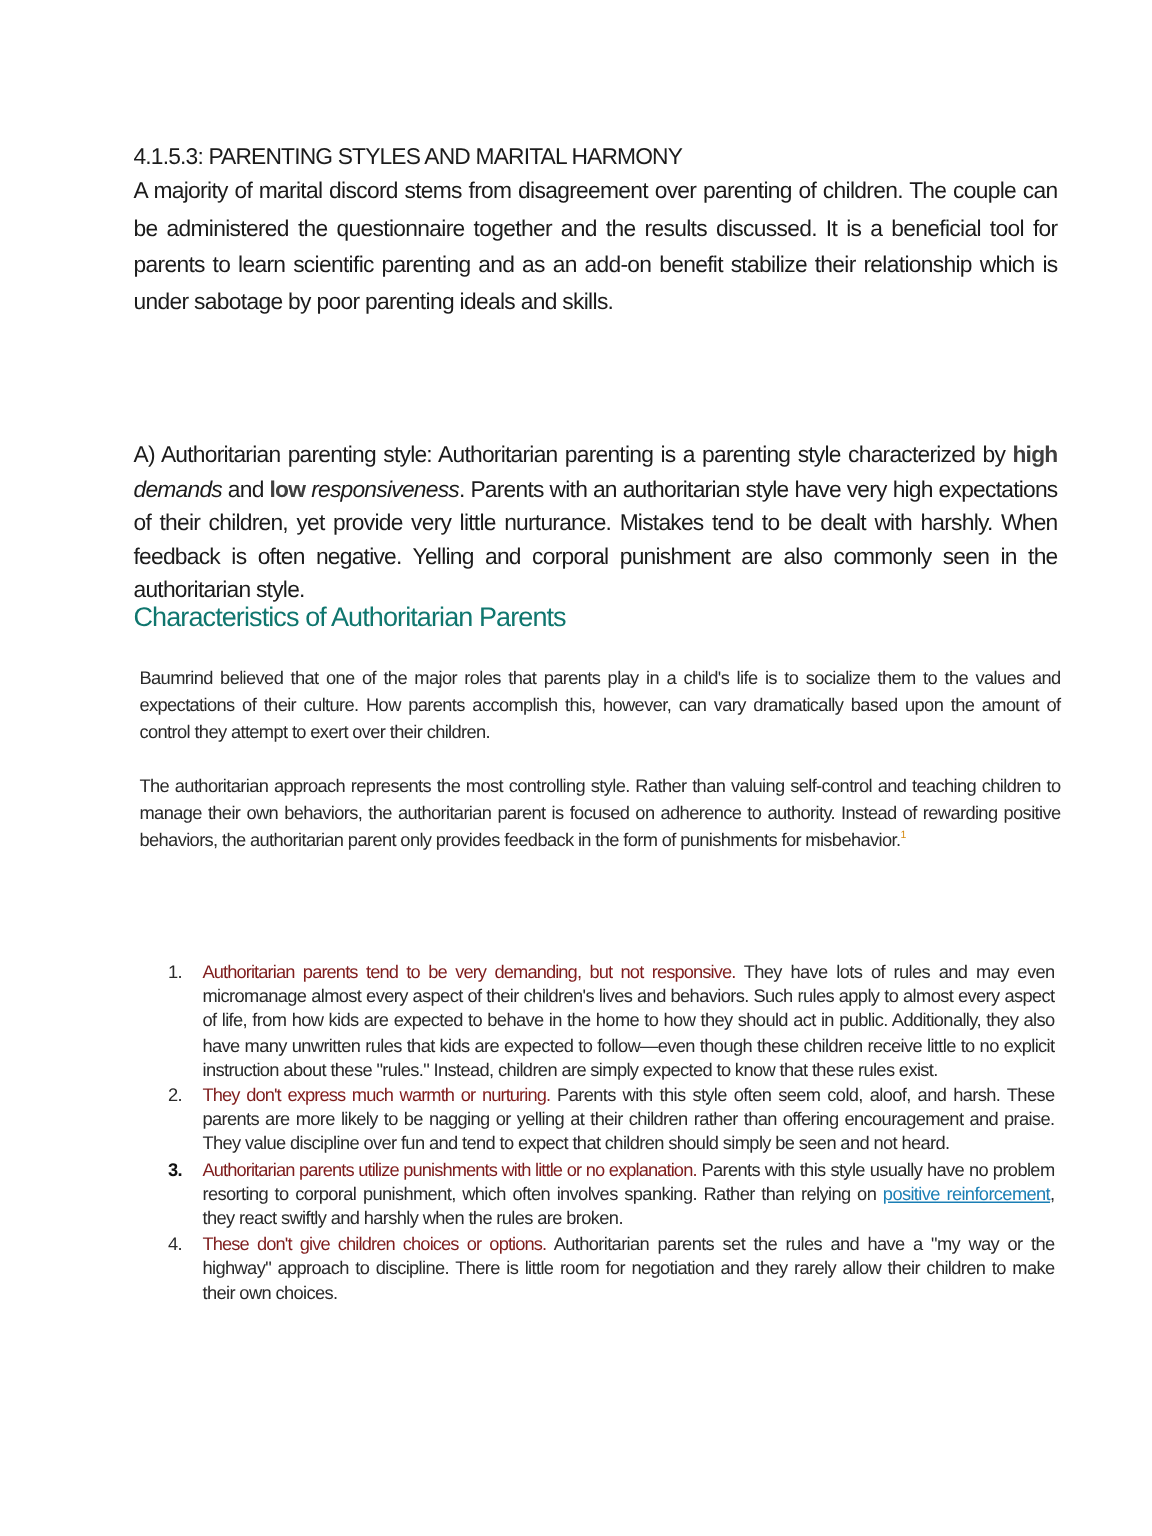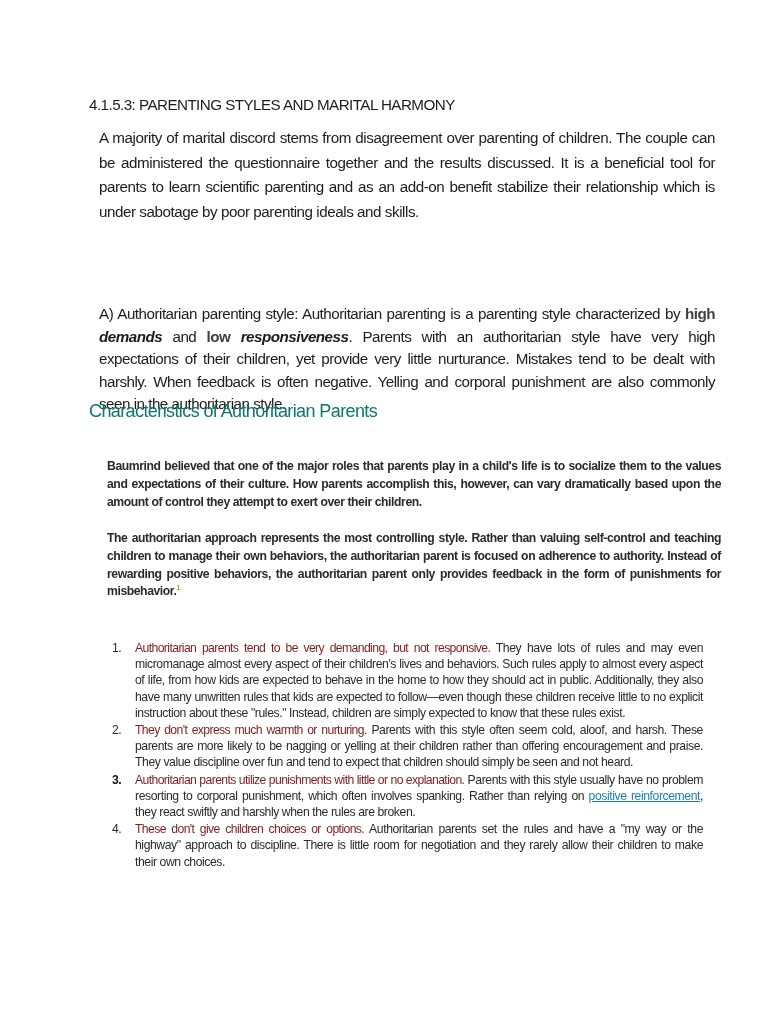--- a/index.html
+++ b/index.html
@@ -39,27 +39,27 @@
     .big-para {
       position: absolute;
       left: 89px;
       width: 616px;
       font-size: 15.2px;
       line-height: 24.5px;
       letter-spacing: -0.45px;
       color: #1c1c1c;
       text-align: justify;
       text-align-last: left;
-      margin: 10px;
+      margin: 0;
     }
     .p1 { top: 116px; }
     .p2 { top: 208px; }
     .p3 { top: 293px; line-height: 22.6px; letter-spacing: -0.5px; }
     .p3 b { font-weight: bold; color: #404040; }
-    .p3 i { font-style: italic; font-weight: bold; }
+    .p3 i { font-style: italic; }
 
     .char-heading {
       position: absolute;
       left: 89px;
       top: 401px;
       font-size: 18px;
       letter-spacing: -0.6px;
       color: #0f766e;
       white-space: nowrap;
       margin: 0;
@@ -70,22 +70,21 @@
     .small-para {
       position: absolute;
       left: 89px;
       width: 614px;
       font-size: 12.2px;
       line-height: 17.8px;
       letter-spacing: -0.42px;
       color: #2a2a2a;
       text-align: justify;
       text-align-last: left;
-      margin: 18px;
-      font-weight: bold;
+      margin: 4px;
     }
     .sp1 { top: 440px; }
     .sp2 { top: 512px; }
     .sp3 { top: 602px; }
 
     .footnote-ref {
       font-size: 7px;
       vertical-align: super;
       line-height: 0;
       color: #d48a12;

